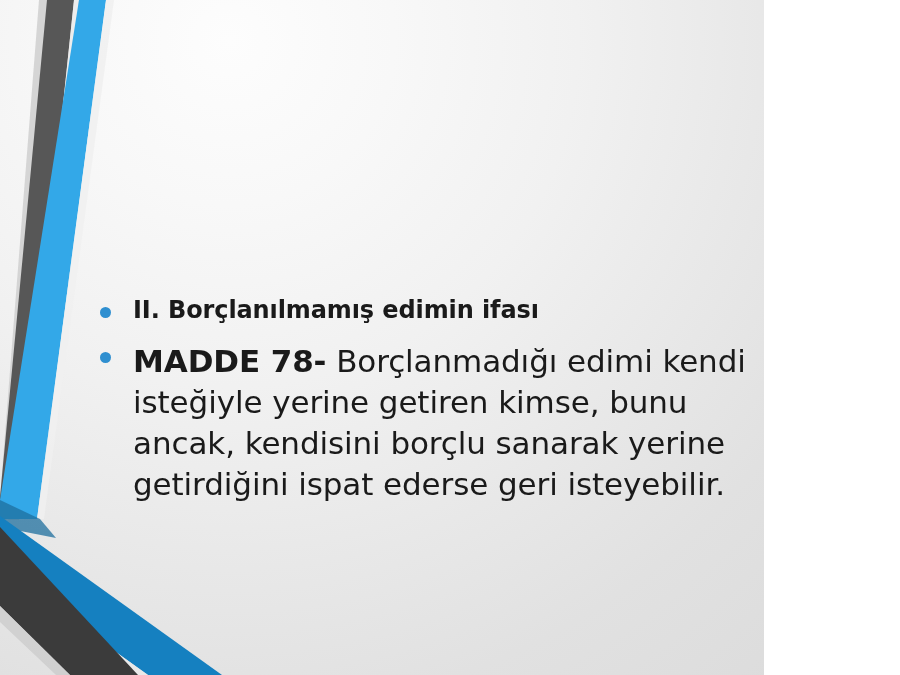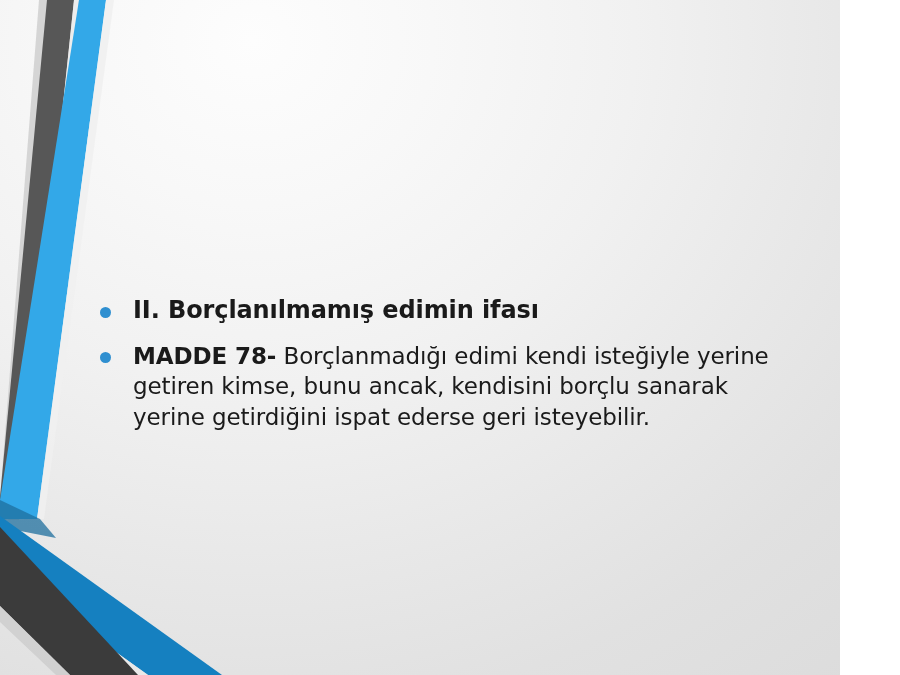--- a/index.html
+++ b/index.html
@@ -3,21 +3,21 @@
 <meta charset="utf-8">
 <title>Slide</title>
 <style>
   html, body {
     margin: 0;
     padding: 0;
     background: #ffffff;
   }
   #slide {
     position: relative;
-    width: 840px;
+    width: 764px;
     height: 675px;
     overflow: hidden;
     font-family: "DejaVu Sans", sans-serif;
     
     background:
       radial-gradient(120% 135% at 30% 6%,
         #fdfdfd 0%,
         #f8f8f8 18%,
         #f1f1f1 38%,
         #e8e8e8 58%,
@@ -54,21 +54,21 @@
     width: 11px;
     height: 11px;
     border-radius: 50%;
     background: #2f8fd0;
     margin-top: 11px;
     margin-right: 22px;
   }
   .bullet-text {
     flex: 1 1 auto;
     color: #1a1a1a;
-    font-size: 23px;
+    font-size: 31px;
     line-height: 1.32;
     letter-spacing: -0.1px;
   }
   .bullet-text.heading {
     font-weight: bold;
     font-size: 24px;
     line-height: 1.2;
   }
   .bullet-text .strong {
     font-weight: bold;

